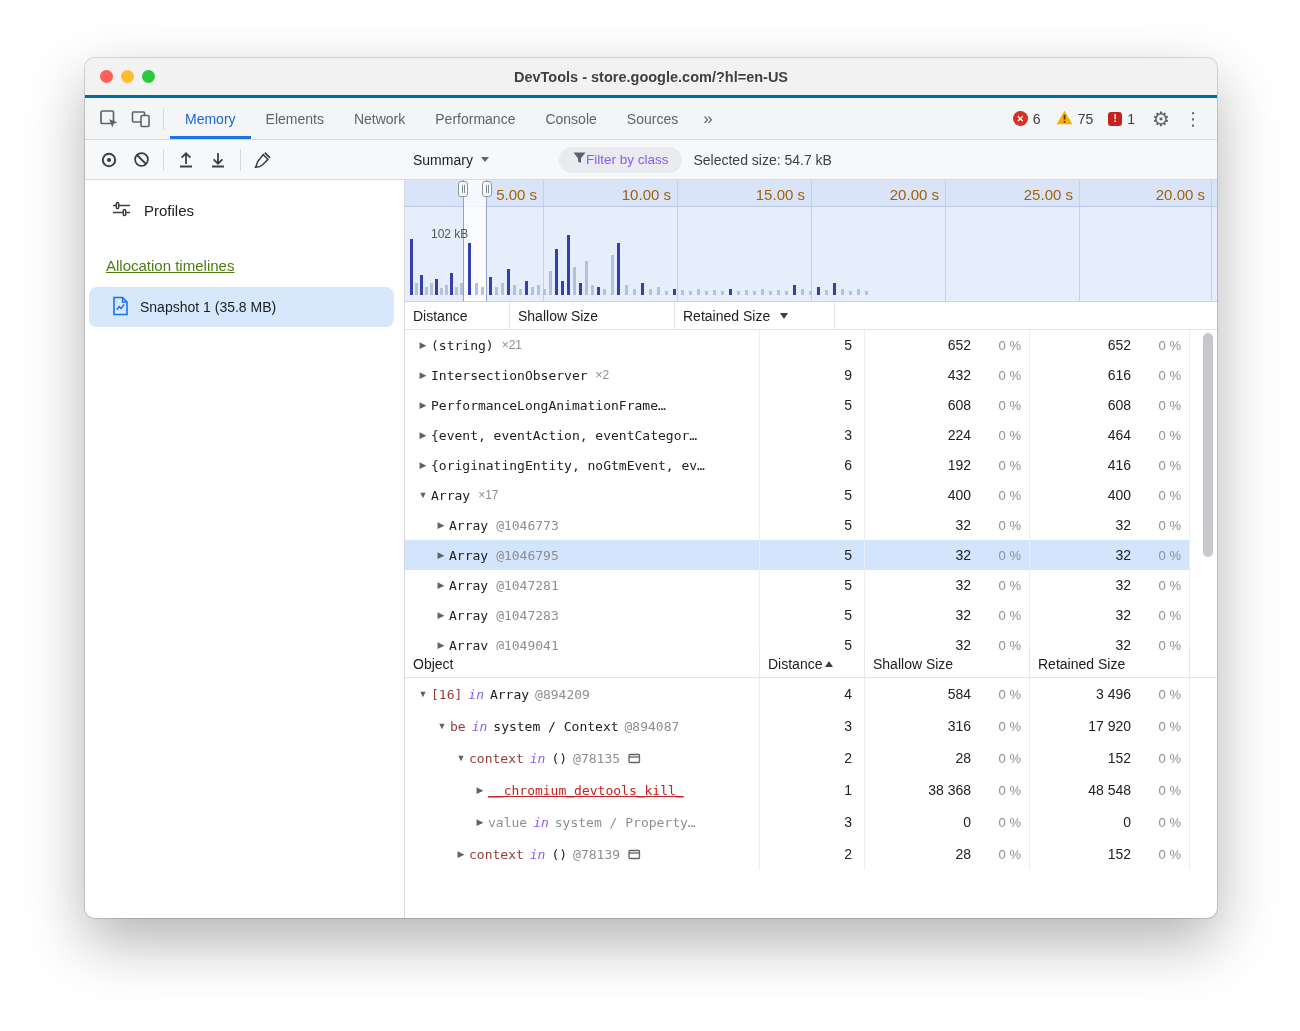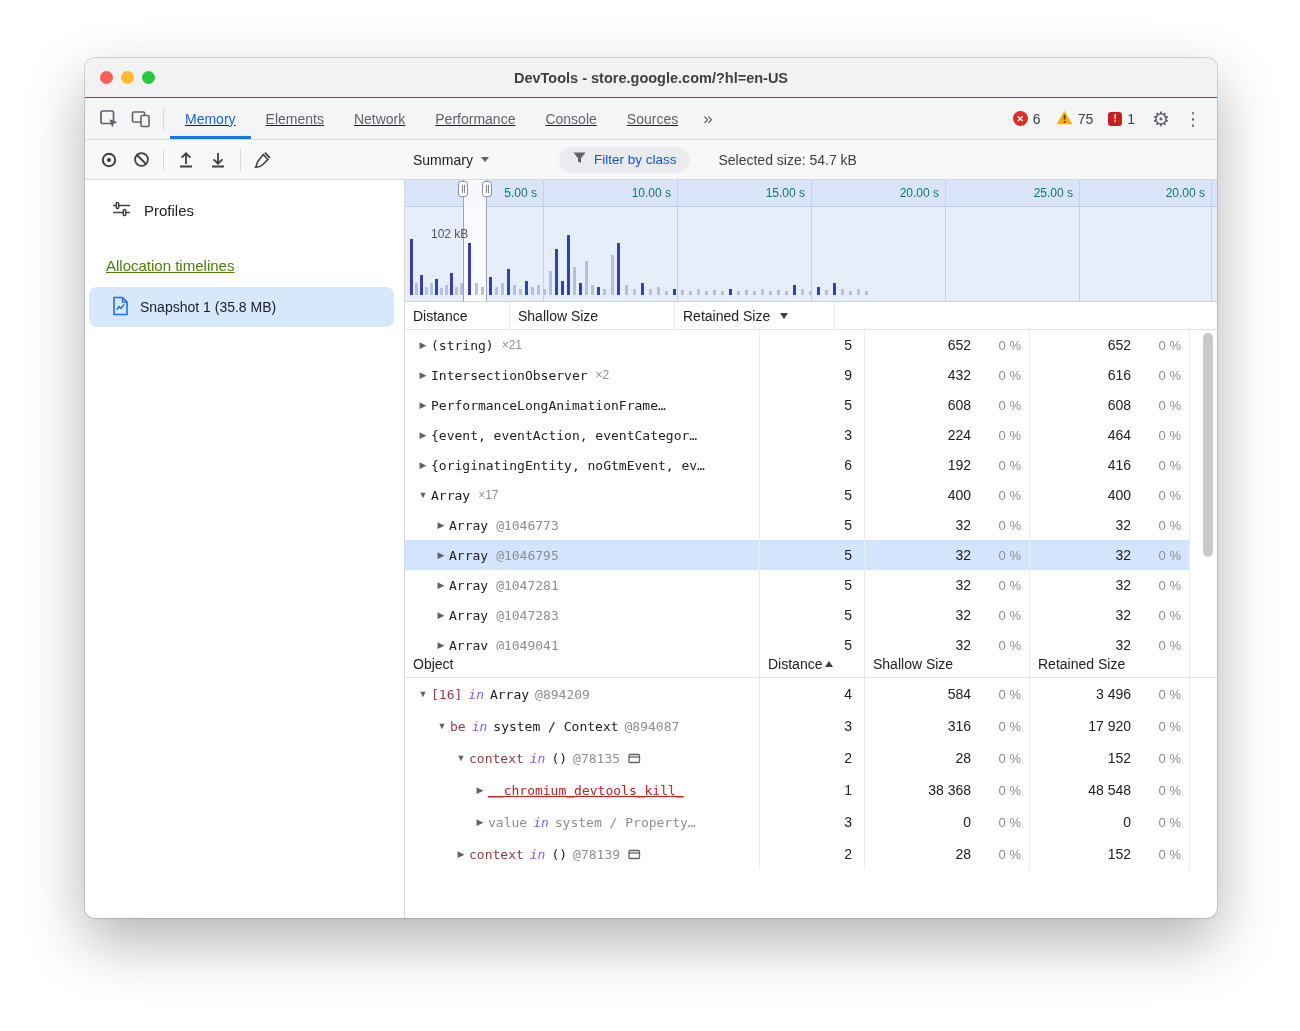--- a/index.html
+++ b/index.html
@@ -4,75 +4,75 @@
 <style>
   * { box-sizing: border-box; margin: 0; padding: 0; }
   html,body { width:1300px; height:1031px; background:#ffffff; overflow:hidden;
     font-family:"Liberation Sans", sans-serif; color:#202124; }
 
   .window { position:absolute; left:85px; top:58px; width:1132px; height:860px;
     background:#fff; border-radius:10px; overflow:hidden; display:flex; flex-direction:column;
     box-shadow:0 0 0 1px rgba(0,0,0,.14), 0 24px 60px rgba(0,0,0,.30); }
 
   
-  .titlebar { flex:0 0 40px; background:#f3f2f2; border-bottom:1px solid #0369a1;
+  .titlebar { flex:0 0 40px; background:#f3f2f2; border-bottom:3px solid #0369a1;
     position:relative; display:flex; align-items:center; justify-content:center; }
   .traffic { position:absolute; left:15px; top:0; bottom:0; display:flex; align-items:center; gap:8px; }
   .tl { width:13px; height:13px; border-radius:50%; }
   .tl.red{background:#ff5f57;} .tl.yellow{background:#febc2e;} .tl.green{background:#28c840;}
   .title { font-size:14.5px; font-weight:bold; color:#3f4043; }
 
   
   .tabbar { flex:0 0 42px; background:#f4f5f7; border-bottom:1px solid #d5d8dc;
     display:flex; align-items:center; padding:0 8px; }
   .icon-btn { width:32px; height:32px; display:flex; align-items:center; justify-content:center;
     color:#5f6368; flex:0 0 auto; }
   .vdiv { width:1px; height:22px; background:#d5d8dc; margin:0 6px; flex:0 0 auto; }
-  .tabs { display:flex; height:100%;text-decoration:underline; }
+  .tabs { display:flex; height:100%; }
   .tab { display:flex; align-items:center; padding:0 15px; font-size:14px; color:#5f6368;
     border-bottom:3px solid transparent; border-top:3px solid transparent; white-space:nowrap; }
   .tab.active { color:#1967d2; border-bottom-color:#1a73e8; }
   .more-tabs { font-size:17px; color:#5f6368; padding:0 10px; }
   .badges { display:flex; align-items:center; gap:15px; margin-left:auto; margin-right:10px; }
   .badge { display:flex; align-items:center; gap:5px; font-size:14px; color:#3c4043; }
   .err-ic { width:15px; height:15px; border-radius:50%; background:#d93025; color:#fff;
     font-size:9px; font-weight:bold; display:flex; align-items:center; justify-content:center; }
   .iss-ic { width:14px; height:14px; border-radius:3px; background:#c5221f; color:#fff;
     font-size:10px; font-weight:bold; display:flex; align-items:center; justify-content:center; }
   .gear { font-size:20px; } .kebab { font-size:18px; }
 
   
   .toolbar { flex:0 0 40px; background:#f7f8f9; border-bottom:1px solid #d5d8dc;
     display:flex; align-items:center; }
   .toolbar-left { width:320px; flex:0 0 auto; display:flex; align-items:center; padding-left:8px; }
   .summary { display:flex; align-items:center; gap:8px; font-size:14px; color:#202124; padding:0 8px; }
   .chev-down { width:0; height:0; border-left:4.5px solid transparent; border-right:4.5px solid transparent;
     border-top:5.5px solid #5f6368; }
-  .filter-pill { display:flex; align-items:center; gap:8px; height:26px; border-radius:14px;
-    background:#e9ebee; padding:0 14px; margin-left:62px; font-size:13.5px; color:#1d4ed8; }
-  .sel-size { margin-left:28px; font-size:14px; color:#3c4043; }
+  .filter-pill { display:flex; align-items:center; height:26px; border-radius:14px;
+    background:#e9ebee; padding:0 14px; margin-left:62px; font-size:13.5px; color:#8b5cf6; }
+  .sel-size { margin-left:11px; font-size:14px; color:#3c4043; }
 
   
   .content { flex:1; display:flex; min-height:0; }
   .sidebar { width:320px; flex:0 0 auto; border-right:1px solid #d5d8dc; background:#fff; }
   .profiles-row { display:flex; align-items:center; gap:13px; padding:21px 0 0 27px;
     font-size:15px; color:#202124; }
   .alloc-label { padding:37px 0 0 21px; font-size:15px; color:#4d7c0f;text-decoration:underline; }
   .snapshot { margin:13px 10px 0 4px; height:40px; border-radius:8px; background:#d7e7fc;
     display:flex; align-items:center; gap:11px; padding-left:23px; font-size:14px; color:#1b1d20; }
 
   .main { flex:1; min-width:0; display:flex; flex-direction:column; position:relative; }
 
   
   .timeline { flex:0 0 122px; background:#e7eefb; border-bottom:1px solid #cdd3dc;
     position:relative; overflow:hidden; }
   .label-strip { position:absolute; left:0; right:0; top:0; height:27px;
     background:rgba(208,221,246,.55); border-bottom:1px solid rgba(125,148,195,.35); }
   .gridline { position:absolute; top:0; bottom:0; width:1px; background:#c2d1ee; }
-  .time-label { position:absolute; top:6px; font-size:12px; color:#0f766e;
+  .time-label { position:absolute; top:6px; font-size:15px; color:#a16207;
     transform:translateX(-100%); padding-right:6px; white-space:nowrap; }
   .max-label { position:absolute; left:6px; top:47px; font-size:12px; color:#53565c;margin-left:20px; }
   .bar { position:absolute; bottom:6px; width:3px; }
   .bar.b1 { background:#3440b0; } .bar.b0 { background:#b6c0da; }
   .sel-region { position:absolute; top:0; bottom:0; background:rgba(255,255,255,.78);
     border-left:1px solid #93a4c6; border-right:1px solid #93a4c6; }
   .sel-handle { position:absolute; top:1px; width:10px; height:16px; background:#fdfdfd;
     border:1px solid #8b96a5; border-radius:3px; }
   .sel-handle::before, .sel-handle::after { content:""; position:absolute; top:3px; bottom:3px;
     width:1px; background:#7c8794; }

